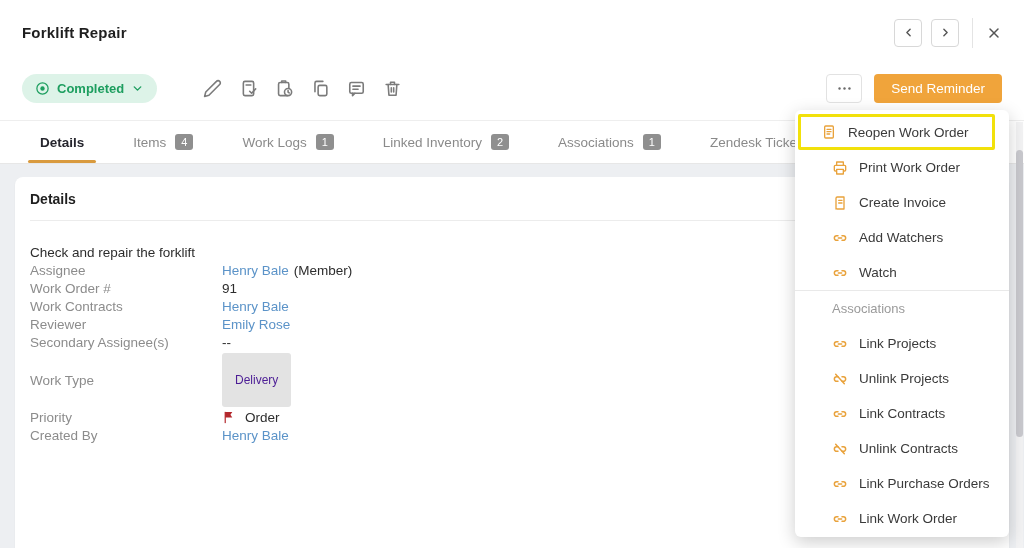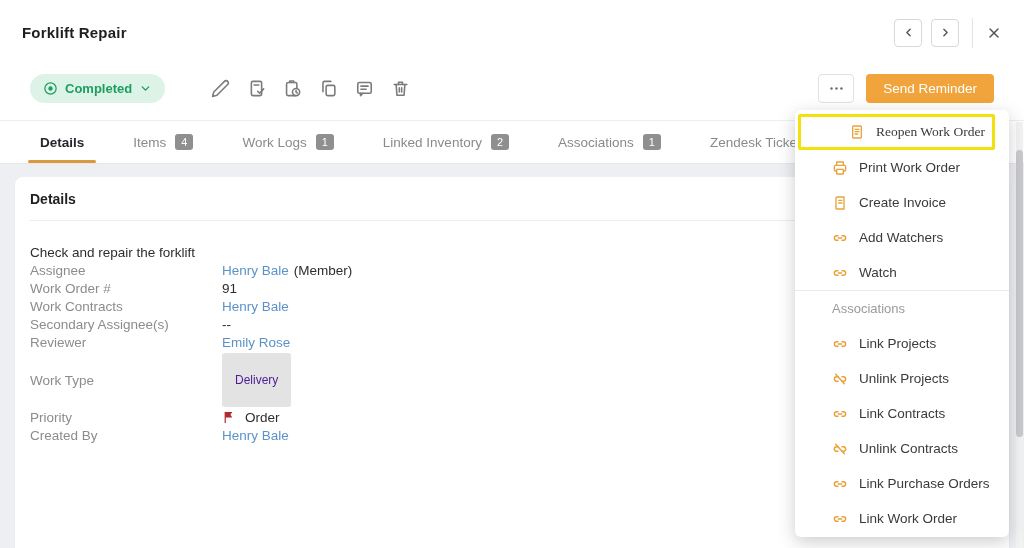--- a/index.html
+++ b/index.html
@@ -23,21 +23,21 @@
     width:28px; height:28px; border:1px solid #d8d8d8; border-radius:4px; background:#fff;
     color:#555; display:flex; align-items:center; justify-content:center; cursor:pointer;
   }
   .navbtn + .navbtn { margin-left:9px; }
   .vsep { width:1px; height:30px; background:#e4e4e4; margin:0 13px; }
   .closebtn { border:none; background:none; color:#555; cursor:pointer; display:flex; }
 
   
   .tbar {
     position:absolute; top:57px; left:0; right:0; height:64px; background:#fff;
-    border-bottom:1px solid #eeeeee; display:flex; align-items:center; padding:0 30px;
+    border-bottom:1px solid #eeeeee; display:flex; align-items:center; padding:0 22px;
   }
   .status-pill {
     display:flex; align-items:center; gap:7px; background:#ddf3e8; color:#1d9e5f;
     border-radius:15px; padding:0 13px; height:29px; font-size:13px; font-weight:bold;
     border:none; cursor:pointer;
   }
   .tool-icons { display:flex; align-items:center; gap:12px; margin-left:44px; }
   .tool-icons button {
     background:none; border:none; color:#7b7b7b; width:24px; height:24px; padding:2px; cursor:pointer;
   }
@@ -97,21 +97,21 @@
   .menu {
     position:absolute; left:795px; top:110px; width:214px; background:#fff; z-index:10;
     border-radius:6px; box-shadow:0 5px 18px rgba(0,0,0,.2); padding-top:4px; padding-bottom:1px;
   }
   .mi {
     display:flex; align-items:center; gap:11px; height:35px; padding:0 10px 0 37px;
     font-size:13.5px; color:#3a3a3a; cursor:pointer; white-space:nowrap;
   }
   .mi svg { color:#E9A23B; flex-shrink:0; }
   .hl { border:3px solid #F2E10A; border-radius:2px; margin:0 14px 0 3px; }
-  .hl .mi { height:30px; padding-left:48px;font-family:Liberation Serif, serif; }
+  .hl .mi { height:30px; padding-left:20px; }
   .mdiv { height:1px; background:#e9e9e9; }
   .mhead { height:35px; display:flex; align-items:center; padding:0 10px 0 37px; color:#9a9a9a; font-size:13px; }
 </style>
 </head>
 <body>
 
 <div class="stage">
 
   <div class="hdr">
     <h1>Forklift Repair</h1>
@@ -240,26 +240,26 @@
     </div>
     <div class="frow">
       <span class="flabel">Work Order #</span>
       <span class="fvalue">91</span>
     </div>
     <div class="frow">
       <span class="flabel">Work Contracts</span>
       <a class="link">Henry Bale</a>
     </div>
     <div class="frow">
+      <span class="flabel">Reviewer</span>
+      <a class="link">Emily Rose</a>
+    </div>
+    <div class="frow">
       <span class="flabel">Secondary Assignee(s)</span>
       <span class="fvalue">--</span>
-    </div>
-    <div class="frow">
-      <span class="flabel">Reviewer</span>
-      <a class="link">Emily Rose</a>
     </div>
     <div class="frow">
       <span class="flabel">Work Type</span>
       <span class="chip">Delivery</span>
     </div>
     <div class="frow">
       <span class="flabel">Priority</span>
       <span class="prio">
         <svg width="15" height="15" viewBox="0 0 24 24" fill="currentColor">
             <path d="M5 3h11.5l-3 4.5 3 4.5H5z"></path>

